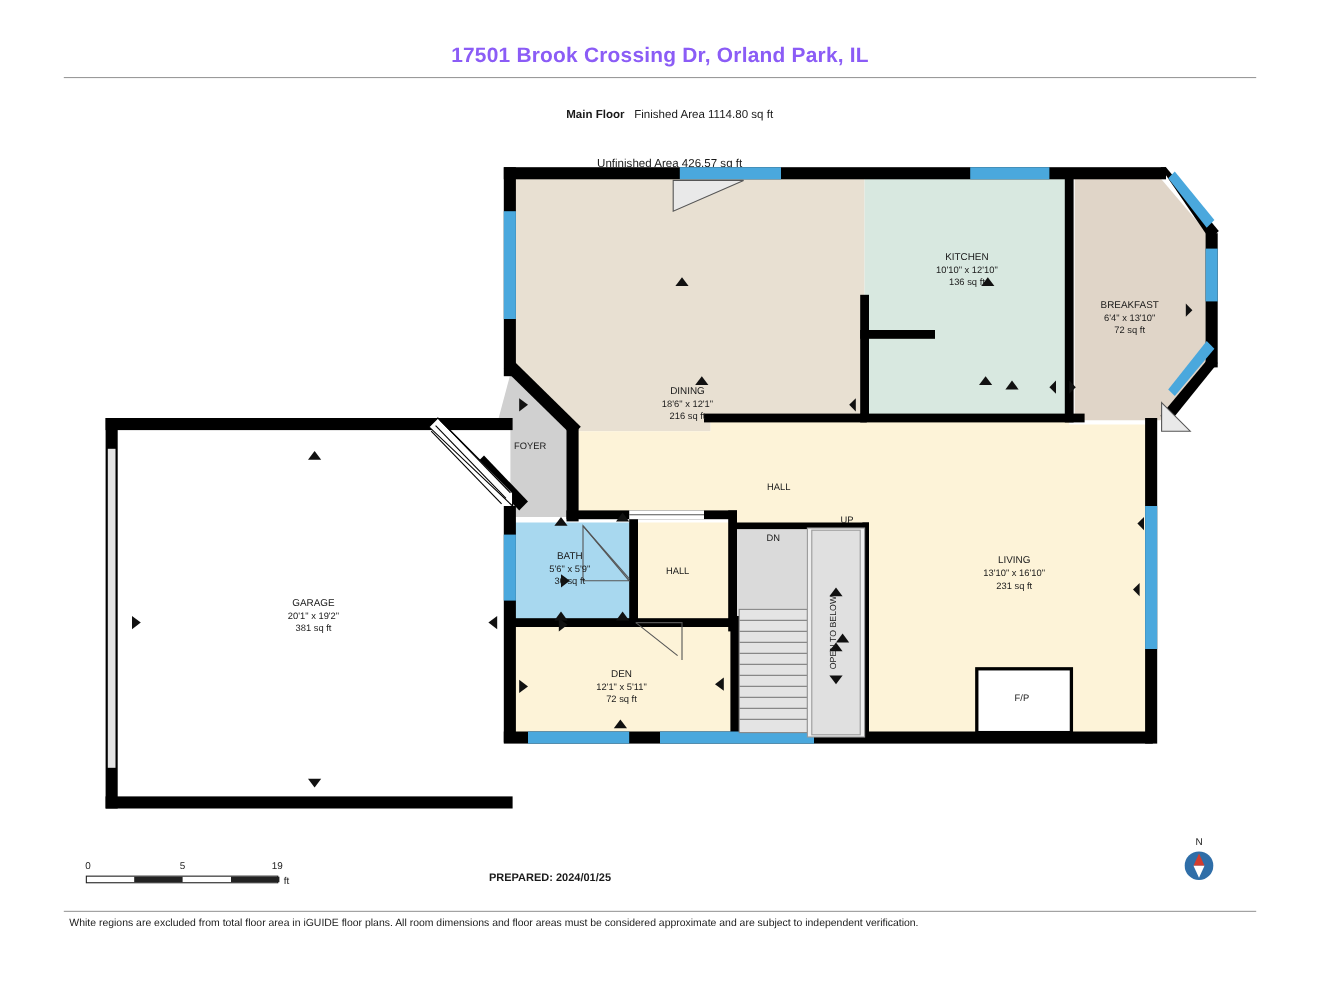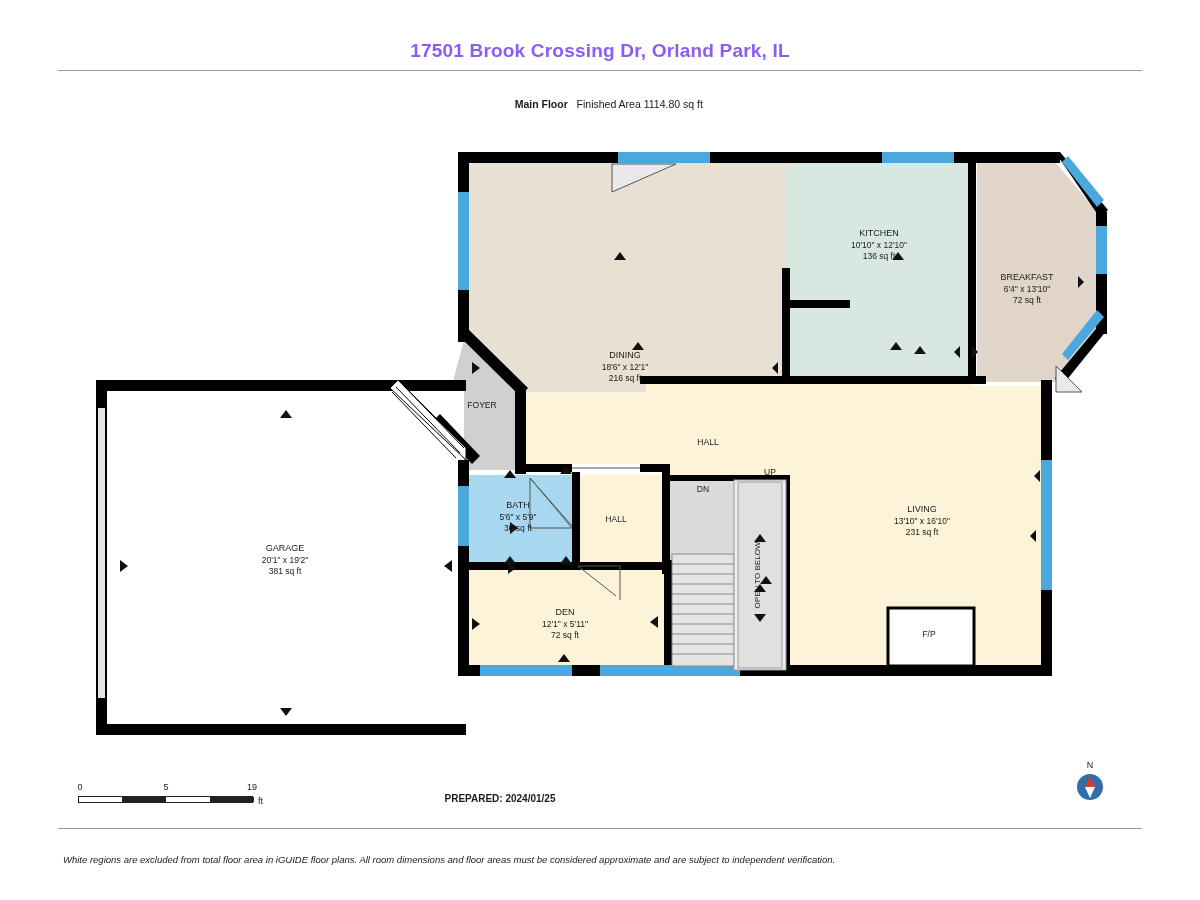--- a/index.html
+++ b/index.html
@@ -97,25 +97,24 @@
     color: #1a1a1a;
   }
   .footer-rule {
     position: absolute;
     left: 58px; top: 828px;
     width: 1084px; height: 1px;
     background: #9a9a9a;
   }
   .disclaimer {
     position: absolute;
-    left: 63px; top: 854px;
+    left: 63px; top: 834px;
     width: 1080px;
     font-size: 9.5px;
     color: #1a1a1a;
-    font-style: italic;
   }
   
   .compass {
     position: absolute;
     left: 1068px; top: 760px;
     width: 44px; height: 50px;
   }
   .compass .n {
     position: absolute; left: 0; top: 0; width: 44px;
     text-align: center; font-size: 9px; color: #222;
@@ -174,20 +173,23 @@
 <body>
 
 <div class="page">
 
   <div class="title">17501 Brook Crossing Dr, Orland Park, IL</div>
   <div class="title-rule"></div>
 
   <div class="subhead">
     <div class="row">
       <span class="lbl">Main Floor</span><span>&nbsp;&nbsp;&nbsp;</span><span>Finished Area 1114.80 sq ft</span>
+    </div>
+    <div class="row">
+      <span>Unfinished Area 426.57 sq ft</span>
     </div>
   </div>
 
   <div class="plan">
   <svg width="1080" height="620" viewBox="0 0 1080 620" xmlns="http://www.w3.org/2000/svg">
 
     <polygon points="404,32 726,32 726,252 586,252 586,262 460,262 404,210" fill="#e8e0d2"></polygon>
 
     <polygon points="726,32 912,32 912,252 726,252" fill="#d8e8e0"></polygon>
 

